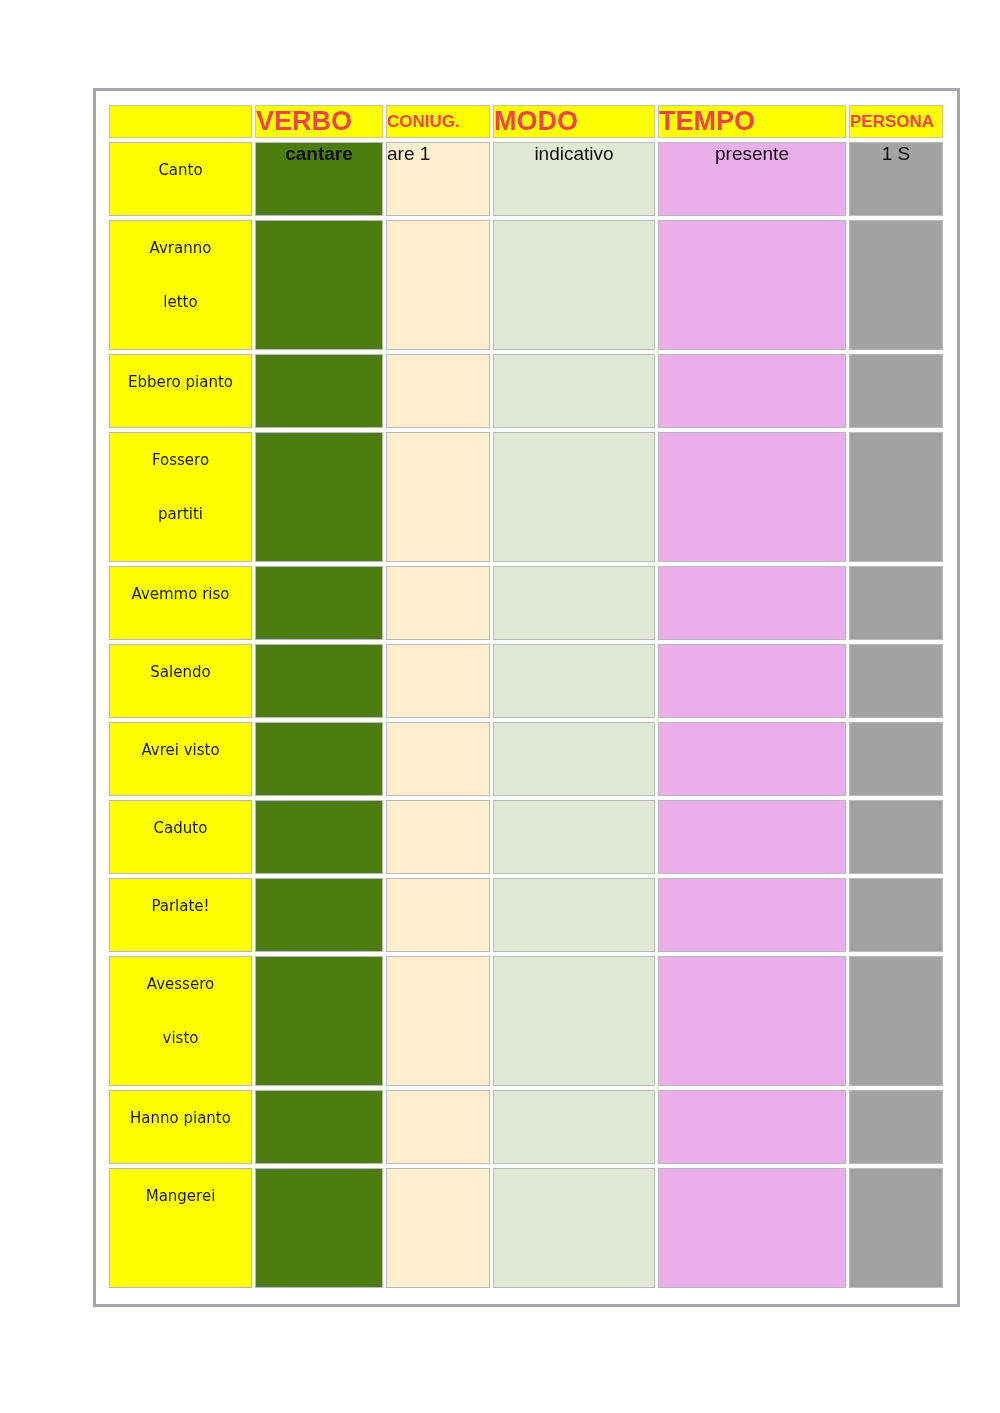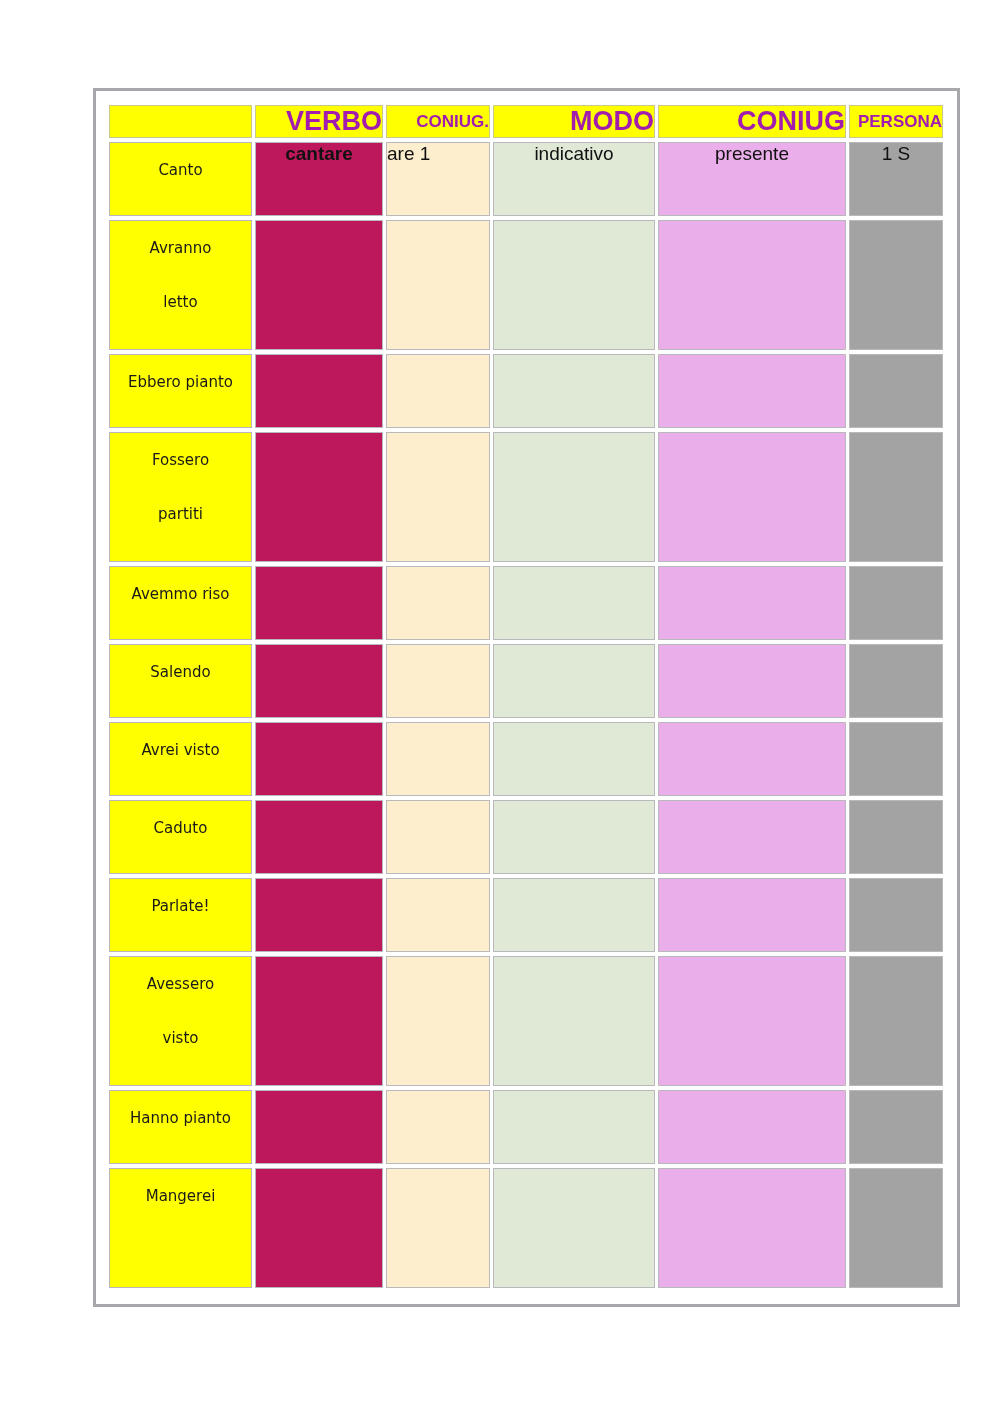--- a/index.html
+++ b/index.html
@@ -55,42 +55,42 @@
   col.c-verbo    { width: 128px; }
   col.c-coniug   { width: 104px; }
   col.c-modo     { width: 162px; }
   col.c-tempo    { width: 188px; }
   col.c-persona  { width: 94px; }
 
   
   tr.header-row td {
     background: #ffff00;
     height: 30px;
-    text-align: right;
+    text-align: left;
     vertical-align: middle;
     font-family: "Liberation Sans", sans-serif;
     font-weight: bold;
-    color: #a21caf;
+    color: #ef4444;
     border: 1px solid #c9c98a;
   }
   td.hd-big   { font-size: 27px; letter-spacing: 0px; }
   td.hd-small { font-size: 17px; }
   td.hd-blank { }
 
   
   td.cell-forma {
     background: #ffff00;
     text-align: center;
     font-family: "DejaVu Sans", sans-serif;
     font-size: 15px;
     color: #1a1a1a;
     padding-top: 13px;
     line-height: 54px;
   }
-  td.cell-verbo   { background: #be185d; }
+  td.cell-verbo   { background: #4d7c0f; }
   td.cell-coniug  { background: #fdeecd; }
   td.cell-modo    { background: #dfe9d5; }
   td.cell-tempo   { background: #eaaeea; }
   td.cell-persona { background: #a3a3a3; }
 
   
   td.ex {
     font-family: "Liberation Sans", sans-serif;
     font-size: 19px;
     color: #111111;
@@ -123,21 +123,21 @@
         <col class="c-modo">
         <col class="c-tempo">
         <col class="c-persona">
       </colgroup>
       <thead>
         <tr class="header-row">
             <td class="hd-blank"></td>
             <td class="hd-big">VERBO</td>
             <td class="hd-small">CONIUG.</td>
             <td class="hd-big">MODO</td>
-            <td class="hd-big">CONIUG</td>
+            <td class="hd-big">TEMPO</td>
             <td class="hd-small">PERSONA</td>
           </tr>
       </thead>
       <tbody>
           <tr class="r-h1">
             <td class="cell-forma">
               <span class="forma-line">Canto</span>
             </td>
             <td class="cell-verbo ex ex-bold">cantare</td>
             <td class="cell-coniug ex ex-left">are 1</td>

